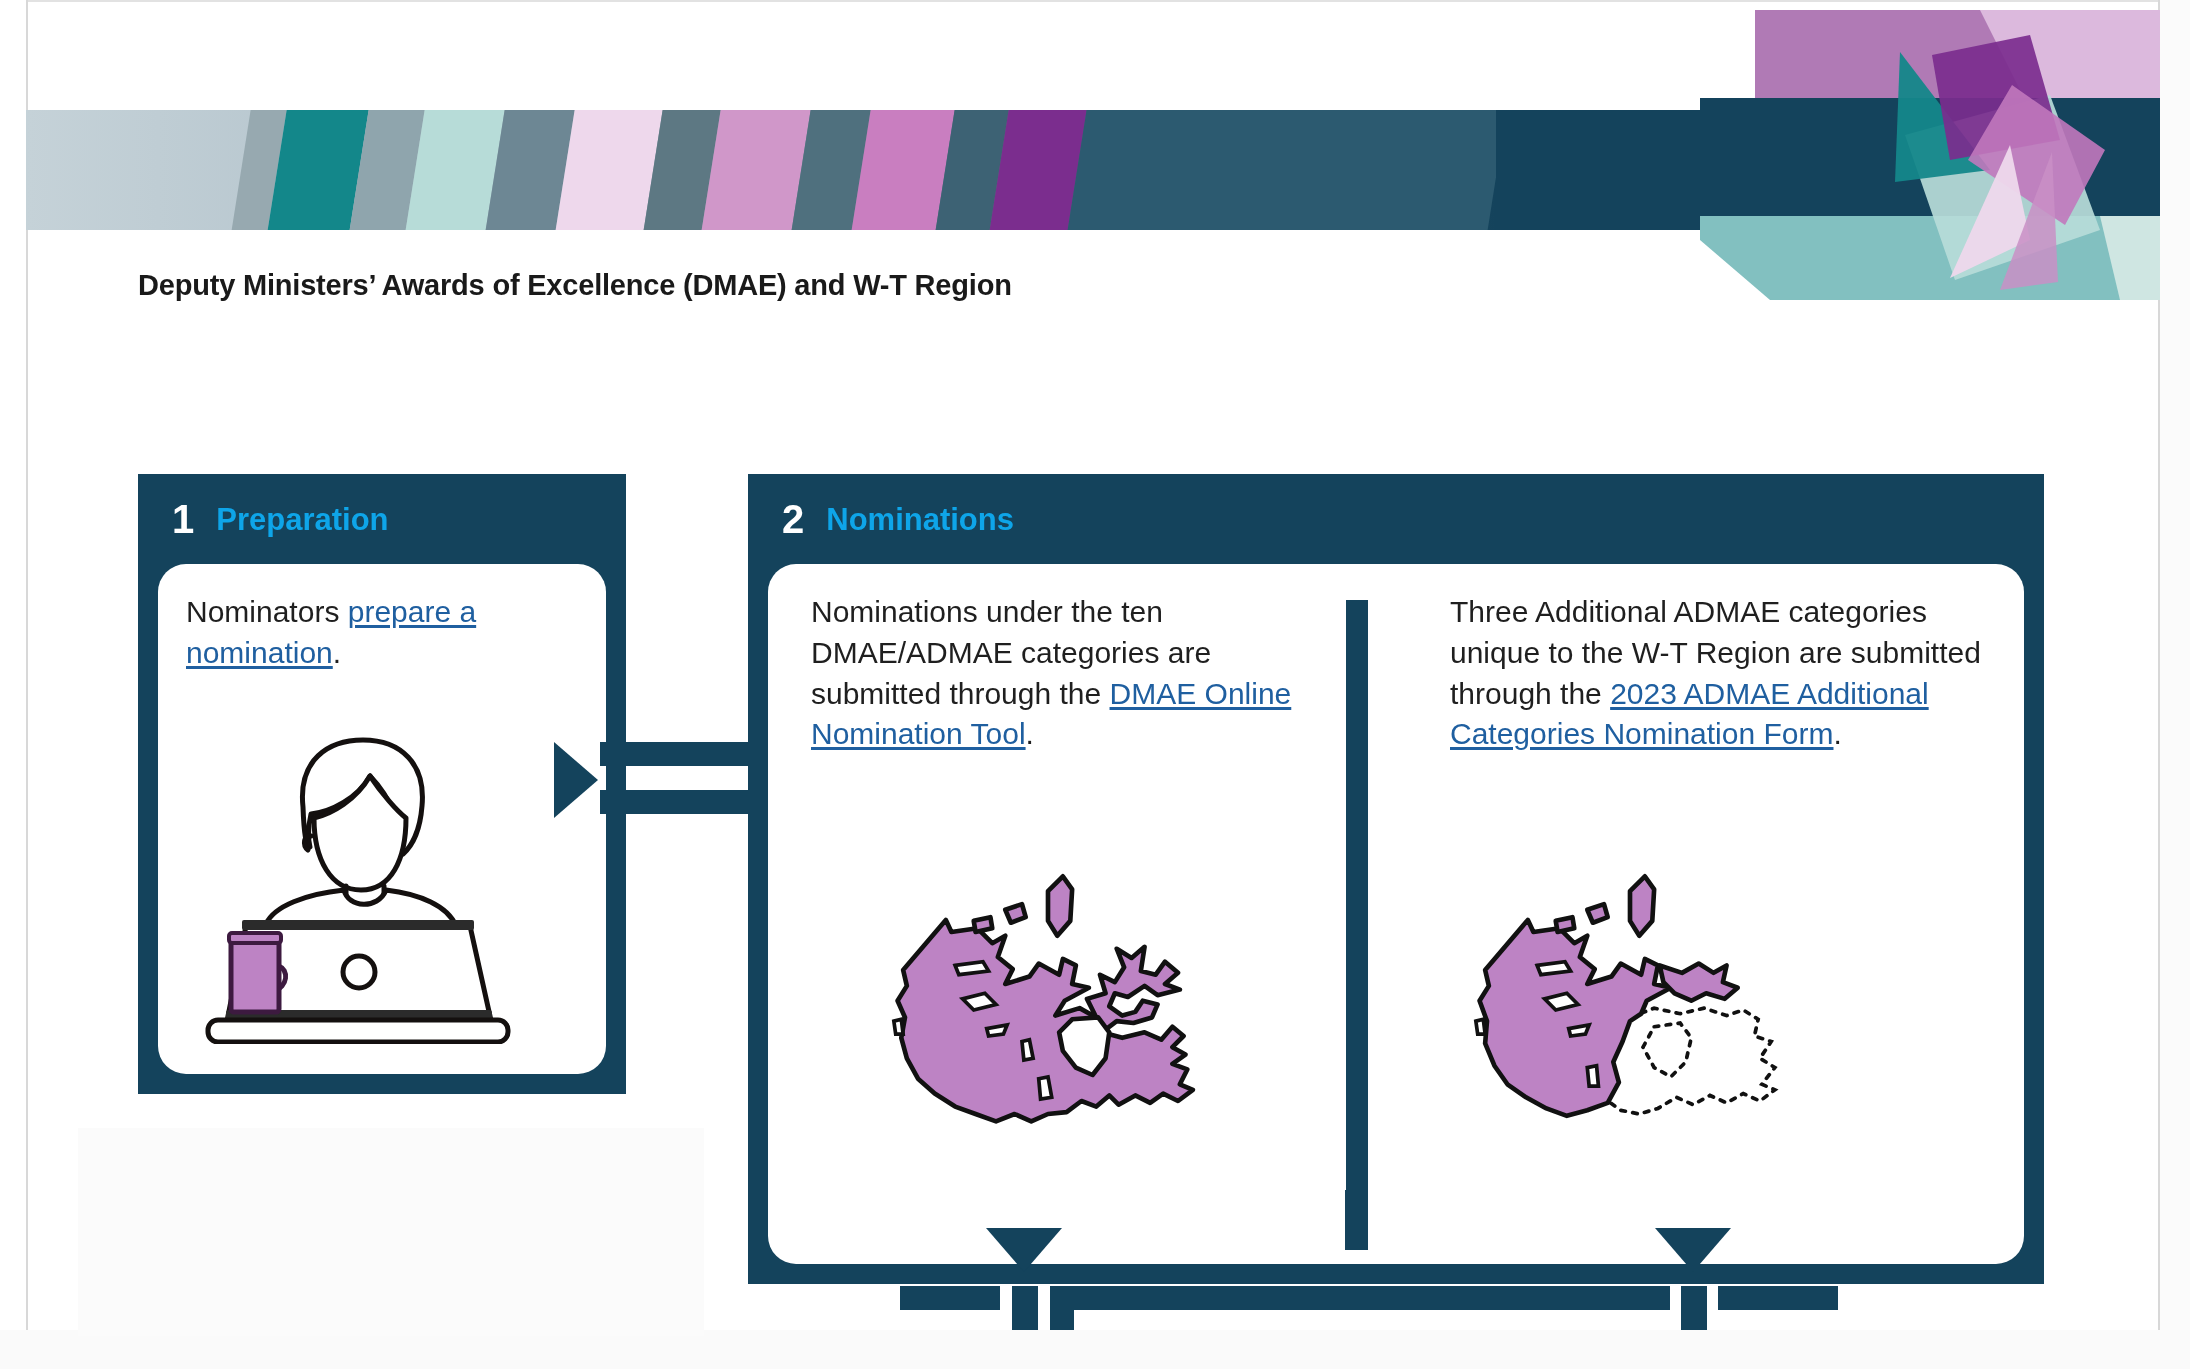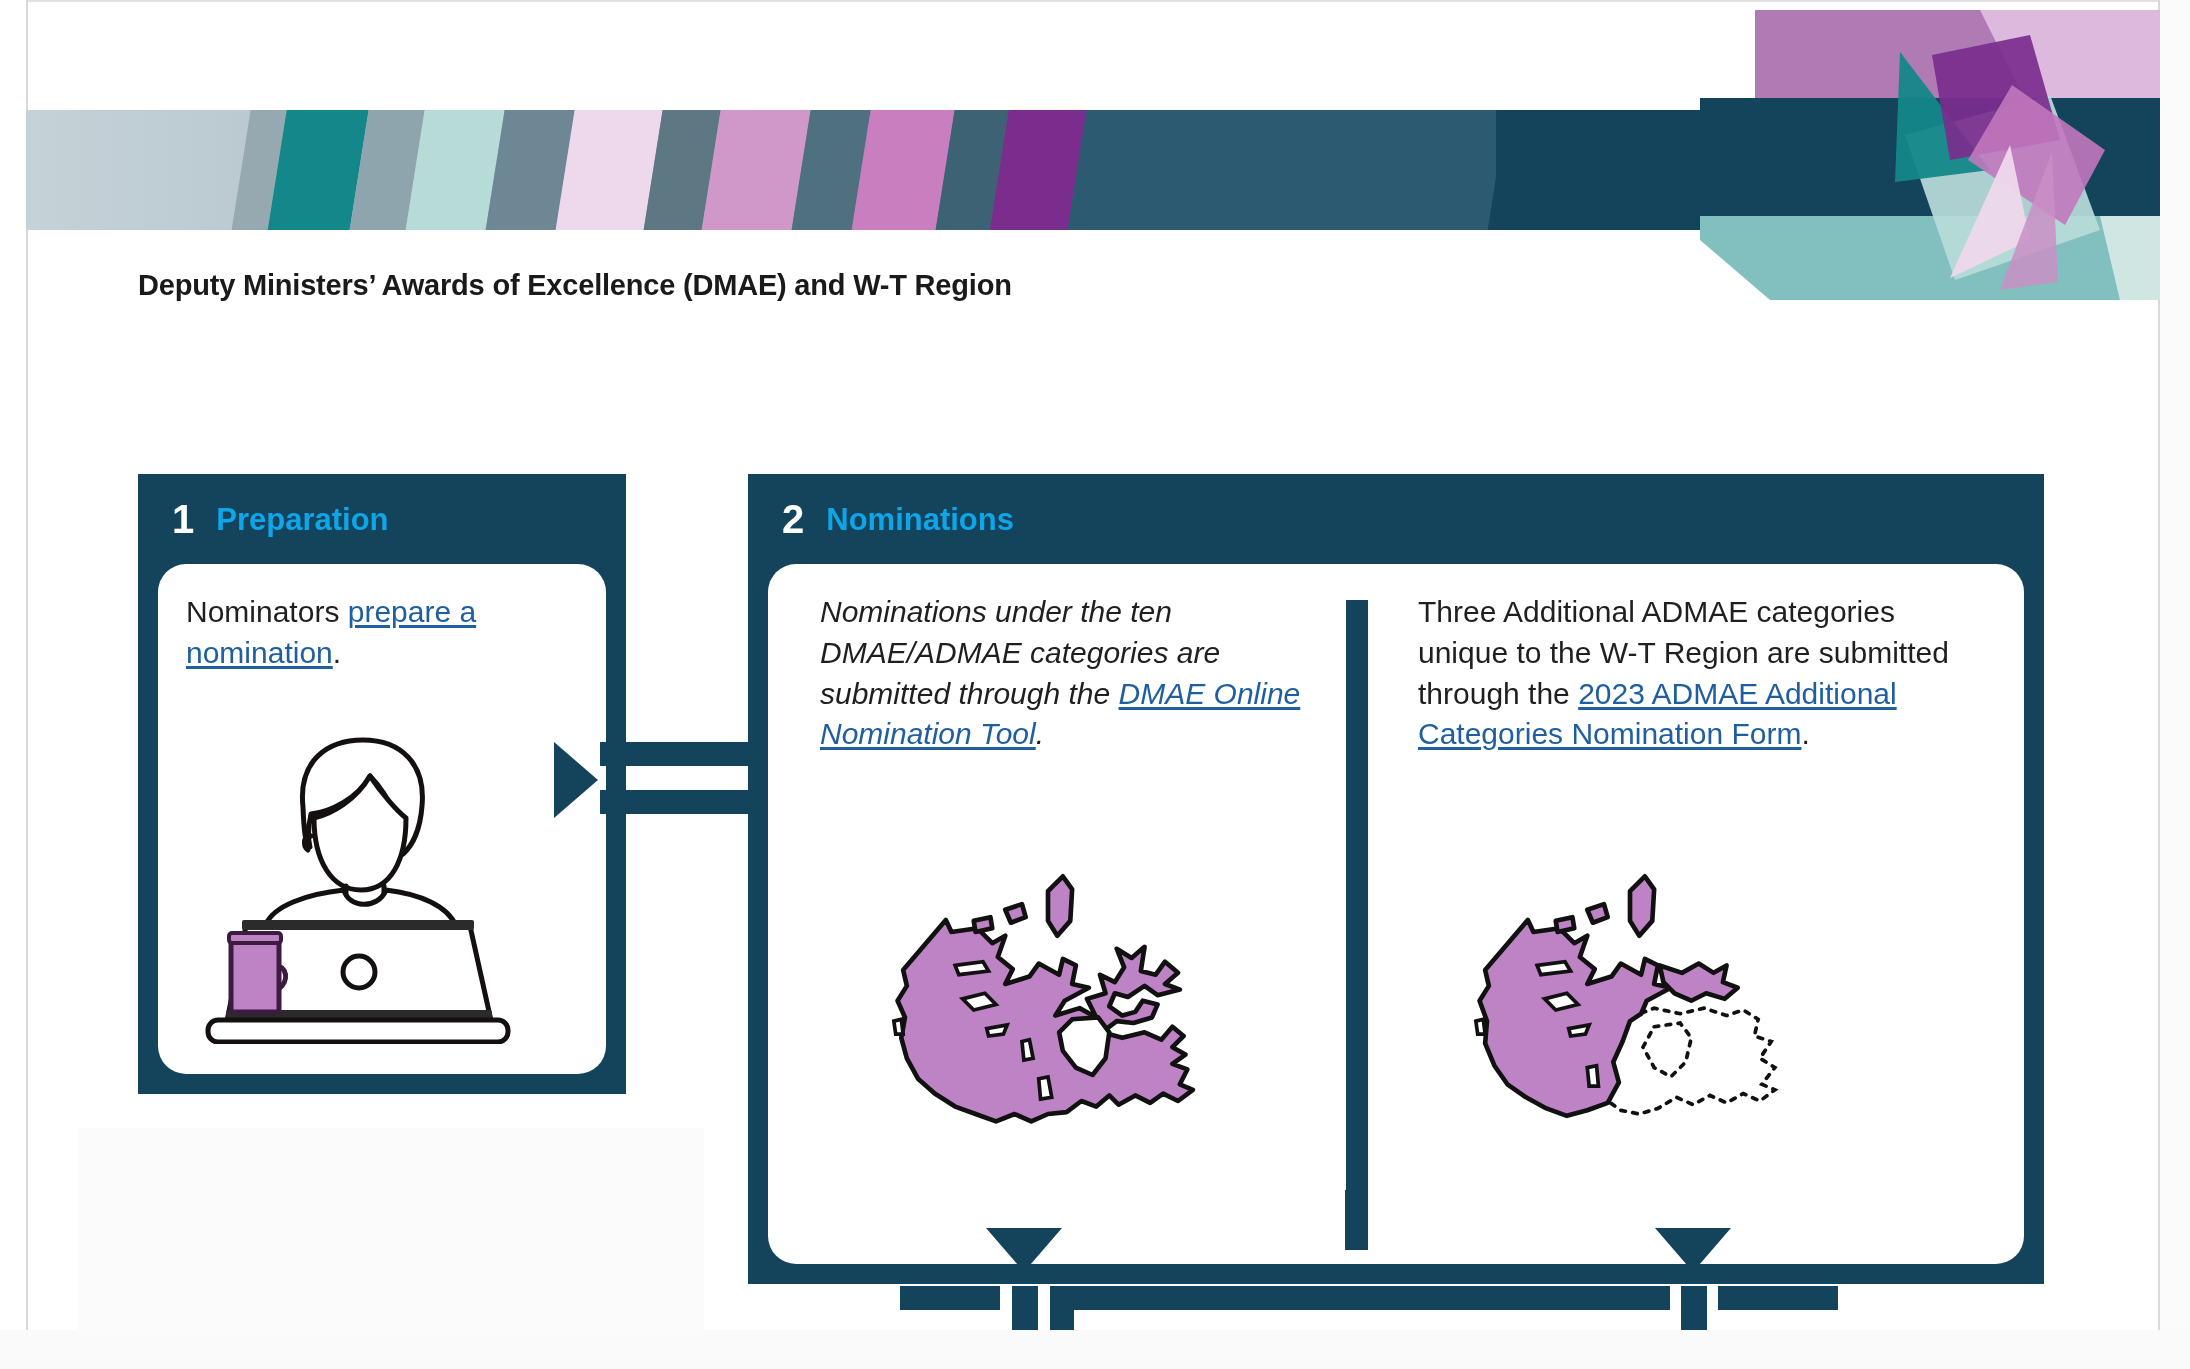--- a/index.html
+++ b/index.html
@@ -206,21 +206,21 @@
   <div class="bar" style="left:600px; top:790px; width:150px; height:24px;"></div>
 
   <div class="panel" style="left:748px; top:474px; width:1296px; height:810px;">
     <div class="panel-head" style="width:1296px;">
       <span class="panel-num">2</span>
       <span class="panel-title">Nominations</span>
     </div>
 
     <div class="panel-body" style="left:20px; top:90px; width:1256px; height:700px;">
 
-      <div class="col-text" style="position:absolute; left:52px; top:28px; width:510px;font-style:italic;">
+      <div class="col-text" style="position:absolute; left:43px; top:28px; width:510px;">
         <span>Nominations under the ten DMAE/ADMAE categories are submitted through the </span><a class="lnk" href="#">DMAE Online Nomination Tool</a><span>.</span>
       </div>
 
       <div class="illus" style="left:98px; top:270px; width:390px; height:300px;">
         <svg width="390" height="300" viewBox="0 0 420 320">
           <g stroke="#111111" stroke-width="5" stroke-linejoin="round">
             <path d="M40 145 L86 91 L92 104 L120 100 L136 116 L150 108 L142 131 L158 144
                      L150 160 L176 152 L186 138 L208 150 L212 133 L226 140 L222 160
                      L240 164 L214 178 L204 194 L230 186 L248 196 L238 176 L258 170
                      L252 150 L268 158 L278 142 L270 122 L286 132 L300 120 L296 146
@@ -243,21 +243,21 @@
             <path d="M130 208 L152 204 L148 214 L132 216 Z" fill="#ffffff"></path>
             <path d="M168 222 L176 220 L180 240 L170 242 Z" fill="#ffffff"></path>
             <path d="M186 262 L196 260 L200 282 L188 284 Z" fill="#ffffff"></path>
             <path d="M30 200 L38 198 L40 214 L32 214 Z" fill="#ffffff"></path>
           </g>
         </svg>
       </div>
 
       <div class="divider-v" style="left:578px; top:36px; width:22px; height:650px;"></div>
 
-      <div class="col-text" style="position:absolute; left:650px; top:28px; width:560px;">
+      <div class="col-text" style="position:absolute; left:682px; top:28px; width:560px;">
         <span>Three Additional ADMAE categories unique to the W-T Region are submitted through the </span><a class="lnk" href="#">2023 ADMAE Additional Categories Nomination Form</a><span>.</span>
       </div>
 
       <div class="illus" style="left:680px; top:270px; width:390px; height:300px;">
         <svg width="390" height="300" viewBox="0 0 420 320">
 
           <g stroke="#111111" stroke-width="4" stroke-dasharray="5 8" stroke-linecap="round" fill="#ffffff">
             <path d="M196 196 L222 186 L250 192 L276 186 L300 194 L318 188 L334 198
                      L330 216 L348 222 L336 240 L352 250 L338 268 L352 274 L336 286
                      L318 278 L300 288 L282 280 L264 290 L246 282 L226 294 L206 300

